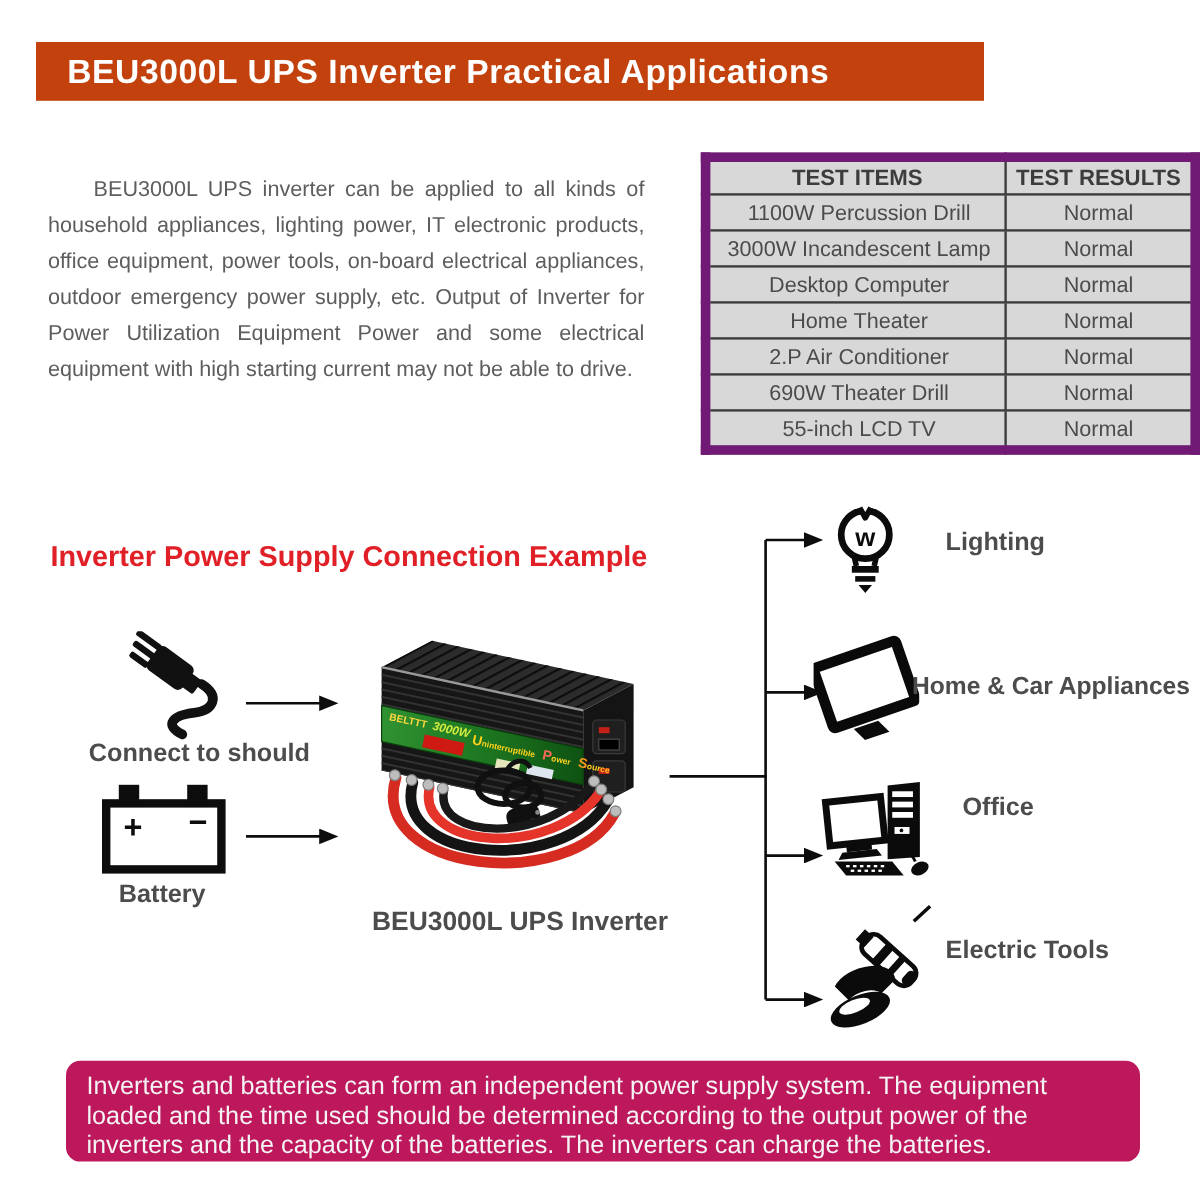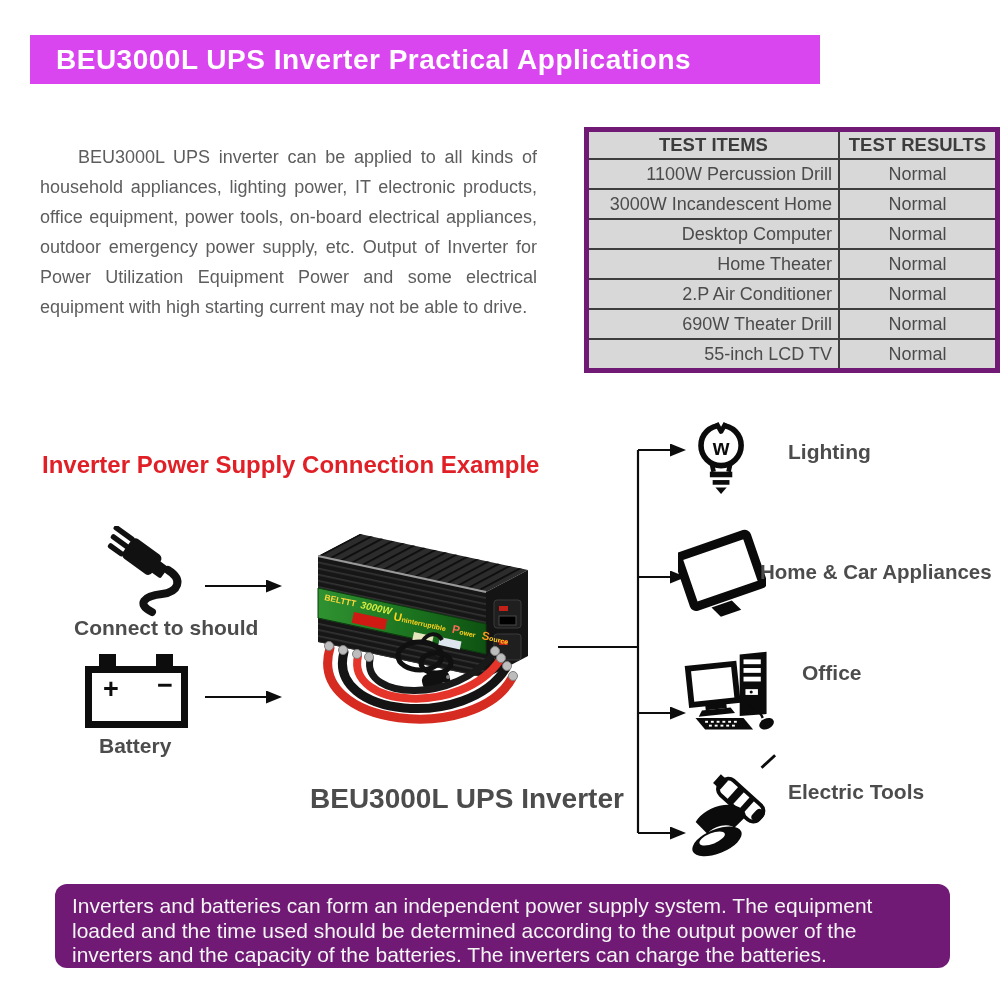--- a/index.html
+++ b/index.html
@@ -1,45 +1,45 @@
 <!DOCTYPE html>
 <html><head>
 <meta charset="utf-8">
 <style>
   html,body{margin:0;padding:0;background:#ffffff;}
   .page{position:relative;width:1000px;height:1000px;background:#fff;overflow:hidden;
         font-family:"Liberation Sans","DejaVu Sans",sans-serif;}
 
-  .banner{position:absolute;left:30px;top:35px;width:790px;height:49px;background:#d946ef;
+  .banner{position:absolute;left:30px;top:35px;width:790px;height:49px;background:#c2410c;
           color:#ffffff;font-size:28px;font-weight:bold;letter-spacing:.5px;
           display:flex;align-items:center;padding-left:26px;box-sizing:border-box;}
 
   .intro{position:absolute;left:40px;top:122px;width:497px;font-size:18px;line-height:30px;
          color:#5d5d5f;text-align:justify;text-indent:38px;margin-top:20px;}
 
   .test-table{position:absolute;left:554px;top:127px;border-collapse:collapse;background:#d8d8d8;
-              border:5px solid #701a75;margin-left:30px;}
+              border:8px solid #701a75;margin-left:30px;}
   .test-table td,.test-table th{border:2px solid #3e3e3e;font-size:18px;color:#4b4b4b;
               height:28px;padding:0 6px;}
   .test-table th{font-weight:bold;color:#3c3c3c;text-align:center;font-size:18.5px;height:26px;}
-  .test-table td.item{width:236px;text-align:right;padding-left:9px;}
+  .test-table td.item{width:236px;text-align:center;padding-left:9px;}
   .test-table td.result{width:144px;text-align:center;}
 
   .diagram-title{position:absolute;left:42px;top:423px;font-size:24px;font-weight:bold;color:#e01f26;margin-top:28px;}
 
   .lbl{position:absolute;font-weight:bold;color:#4c4c4c;font-size:21px;white-space:nowrap;}
 
   .abs{position:absolute;}
 
   .battery-box{position:absolute;left:85px;top:666px;width:89px;height:48px;
                border:7px solid #0d0d0d;background:#fff;}
   .battery-post{position:absolute;width:17px;height:13px;background:#0d0d0d;top:654px;}
   .battery-sign{position:absolute;font-weight:bold;color:#0d0d0d;font-size:27px;line-height:27px;}
 
-  .footer-note{position:absolute;left:55px;top:884px;width:895px;height:84px;background:#701a75;
+  .footer-note{position:absolute;left:55px;top:884px;width:895px;height:84px;background:#be185d;
                border-radius:12px;box-sizing:border-box;padding:10px 16px 0 17px;
                color:#f4f4f4;font-size:21px;line-height:24.5px;}
 
   svg{display:block;}
 </style>
 </head>
 <body>
 
 <div class="page">
 
@@ -51,21 +51,21 @@
     <tbody>
         <tr>
       <th class="item">TEST ITEMS</th>
       <th class="result">TEST RESULTS</th>
     </tr>
     <tr>
       <td class="item">1100W Percussion Drill</td>
       <td class="result">Normal</td>
     </tr>
     <tr>
-      <td class="item">3000W Incandescent Home</td>
+      <td class="item">3000W Incandescent Lamp</td>
       <td class="result">Normal</td>
     </tr>
     <tr>
       <td class="item">Desktop Computer</td>
       <td class="result">Normal</td>
     </tr>
     <tr>
       <td class="item">Home Theater</td>
       <td class="result">Normal</td>
     </tr>
@@ -183,21 +183,21 @@
       <circle cx="33" cy="126" r="4.5"></circle>
         <circle cx="47" cy="130" r="4.5"></circle>
         <circle cx="61" cy="134" r="4.5"></circle>
         <circle cx="73" cy="137" r="4.5"></circle>
       <circle cx="217" cy="156" r="4.5"></circle>
         <circle cx="211" cy="146" r="4.5"></circle>
         <circle cx="205" cy="138" r="4.5"></circle>
         <circle cx="199" cy="131" r="4.5"></circle>
     </g>
   </svg>
-  <div class="lbl" style="left:310px;top:755px;width:240px;text-align:center;font-size:28px;margin-top:28px;">BEU3000L UPS Inverter</div>
+  <div class="lbl" style="left:310px;top:755px;width:240px;text-align:center;font-size:22px;">BEU3000L UPS Inverter</div>
 
   <svg class="abs" style="left:694px;top:420px;" width="56" height="80" viewBox="0 0 60 85">
     <circle cx="29" cy="27" r="21.5" fill="none" stroke="#0b0b0b" stroke-width="6"></circle>
     <polygon points="22,-3 36,-3 29,13" fill="#ffffff"></polygon>
     <path d="M24,3 L29,12 L34,3" fill="none" stroke="#0b0b0b" stroke-width="5" stroke-linejoin="round"></path>
     <text x="29" y="37" text-anchor="middle" font-size="23" font-weight="bold" fill="#0b0b0b">w</text>
     <path d="M19,46 L21,55 M39,46 L37,55" stroke="#0b0b0b" stroke-width="5"></path>
     <rect x="17" y="55" width="24" height="6" fill="#0b0b0b"></rect>
     <rect x="20" y="64" width="18" height="5" fill="#0b0b0b"></rect>
     <polygon points="23,72 35,72 29,79" fill="#0b0b0b"></polygon>

